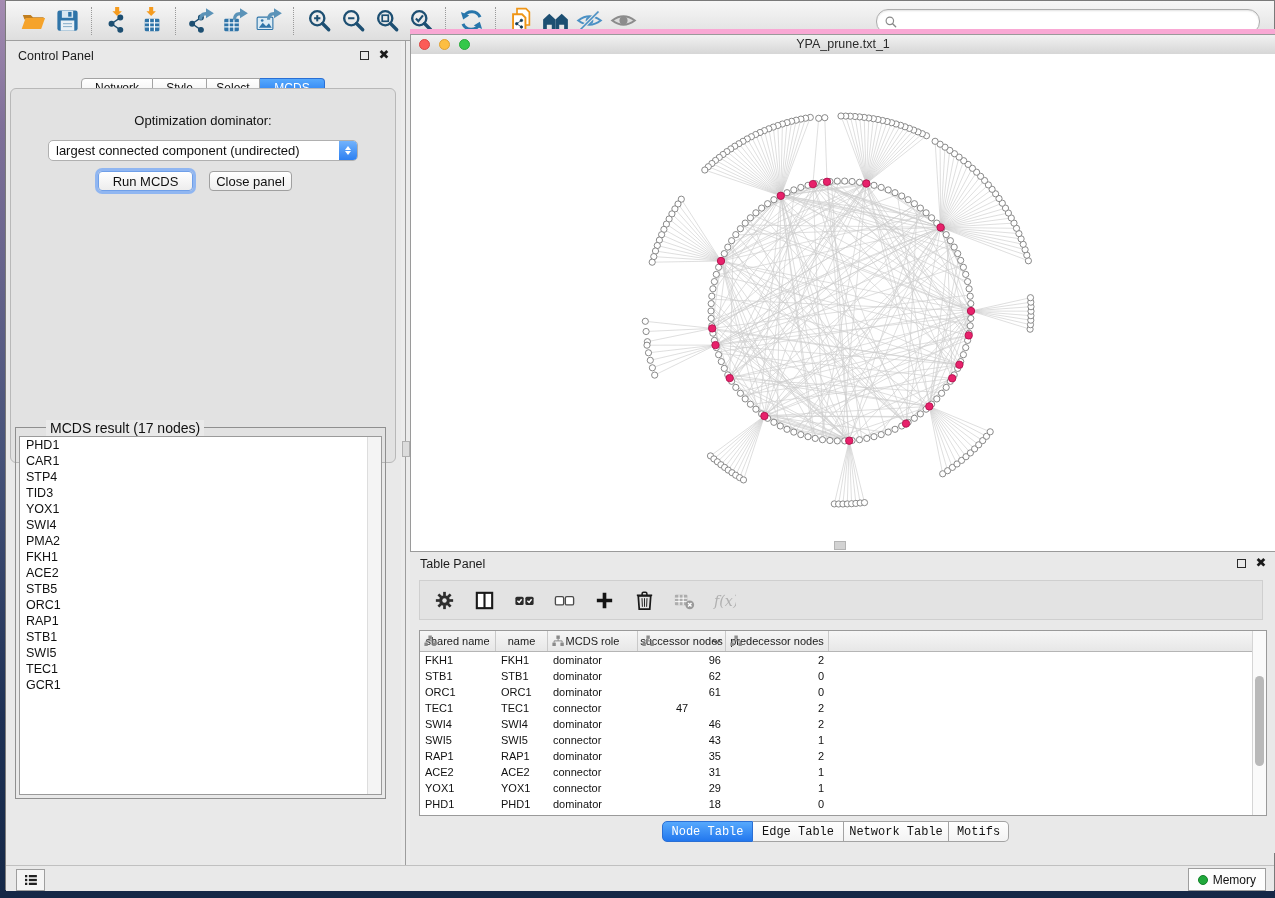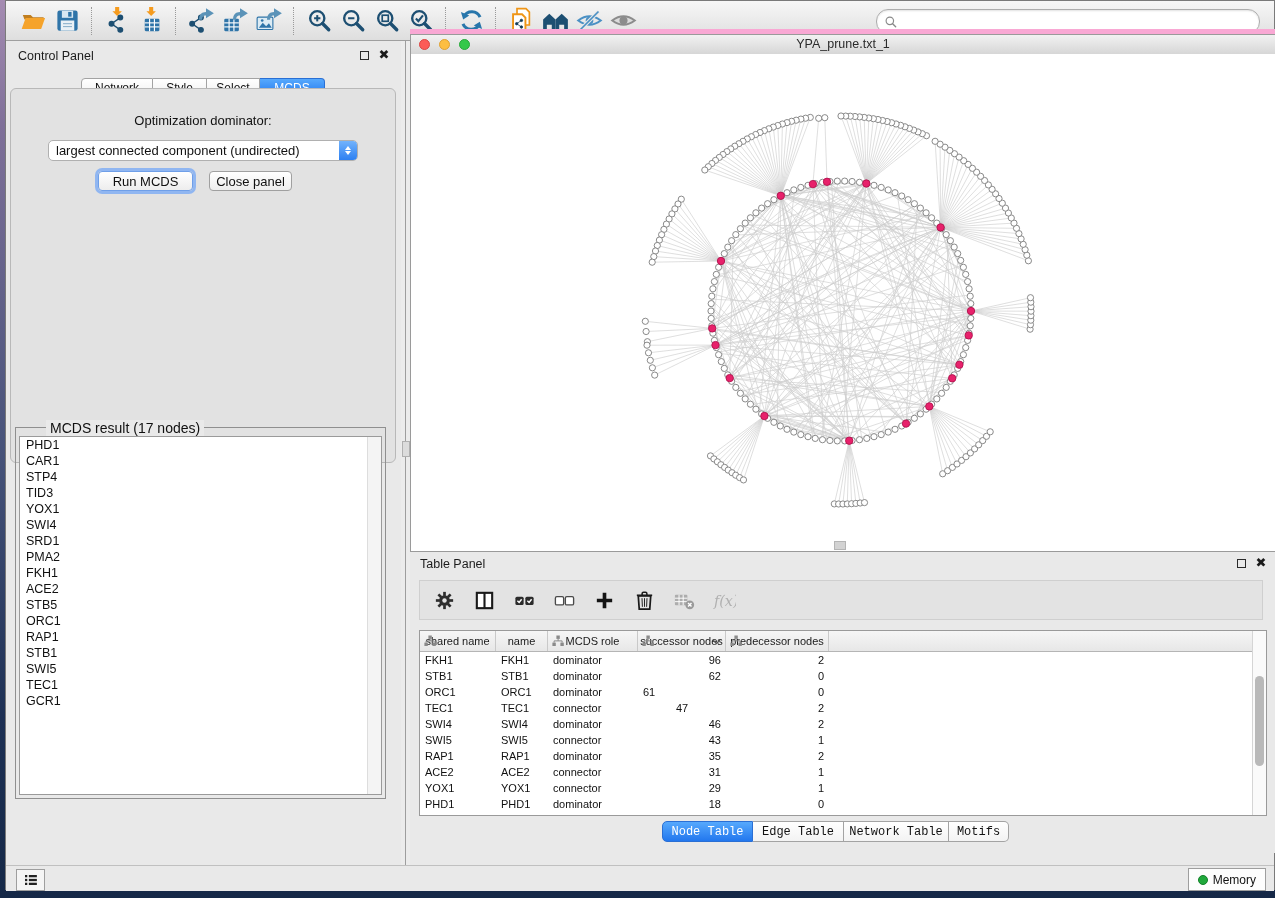--- a/index.html
+++ b/index.html
@@ -331,21 +331,20 @@
     <div id="result-group">
       <div id="result-legend">MCDS result (17 nodes)</div>
       <div id="result-list">
         <div id="result-items">
             <div class="result-item">PHD1</div>
             <div class="result-item">CAR1</div>
             <div class="result-item">STP4</div>
             <div class="result-item">TID3</div>
             <div class="result-item">YOX1</div>
             <div class="result-item">SWI4</div>
-            <div class="result-item">SRD1</div>
             <div class="result-item">PMA2</div>
             <div class="result-item">FKH1</div>
             <div class="result-item">ACE2</div>
             <div class="result-item">STB5</div>
             <div class="result-item">ORC1</div>
             <div class="result-item">RAP1</div>
             <div class="result-item">STB1</div>
             <div class="result-item">SWI5</div>
             <div class="result-item">TEC1</div>
             <div class="result-item">GCR1</div>
@@ -1167,21 +1166,21 @@
               <div class="td" style="width: 76px; text-align: left;">STB1</div>
               <div class="td" style="width: 52px; text-align: left;">STB1</div>
               <div class="td" style="width: 90px; text-align: left;">dominator</div>
               <div class="td" style="width: 88px; text-align: right;">62</div>
               <div class="td" style="width: 103px; text-align: right;">0</div>
             </div>
             <div class="tr">
               <div class="td" style="width: 76px; text-align: left;">ORC1</div>
               <div class="td" style="width: 52px; text-align: left;">ORC1</div>
               <div class="td" style="width: 90px; text-align: left;">dominator</div>
-              <div class="td" style="width: 88px; ">61</div>
+              <div class="td" style="width: 88px; text-align: right;">61</div>
               <div class="td" style="width: 103px; text-align: right;">0</div>
             </div>
             <div class="tr">
               <div class="td" style="width: 76px; text-align: left;">TEC1</div>
               <div class="td" style="width: 52px; text-align: left;">TEC1</div>
               <div class="td" style="width: 90px; text-align: left;">connector</div>
               <div class="td" style="width: 88px; text-align: center;">47</div>
               <div class="td" style="width: 103px; text-align: right;">2</div>
             </div>
             <div class="tr">

